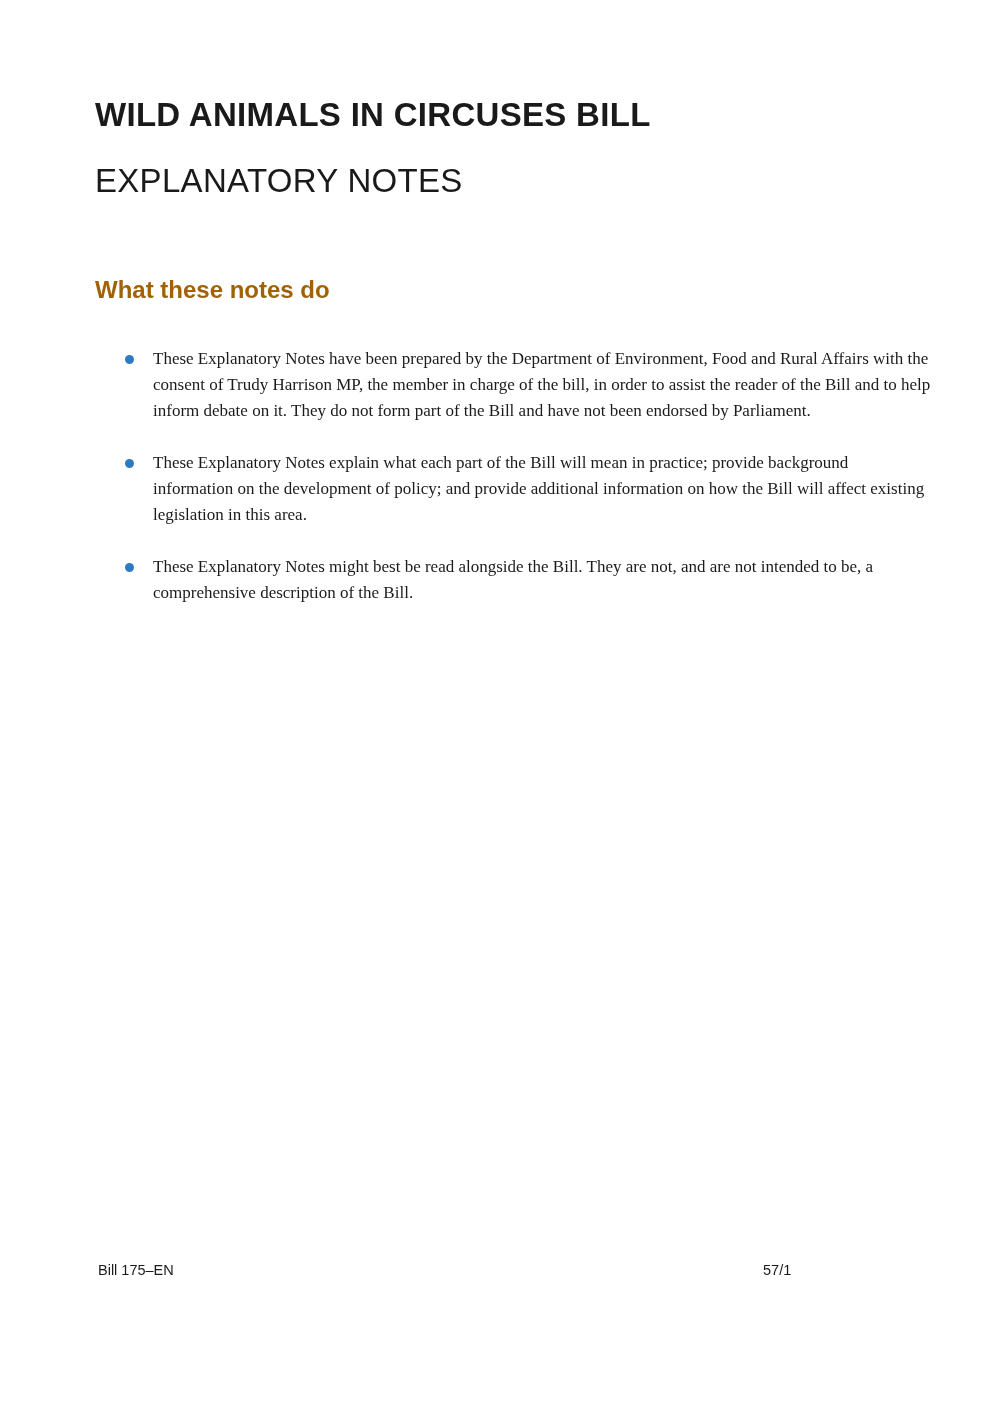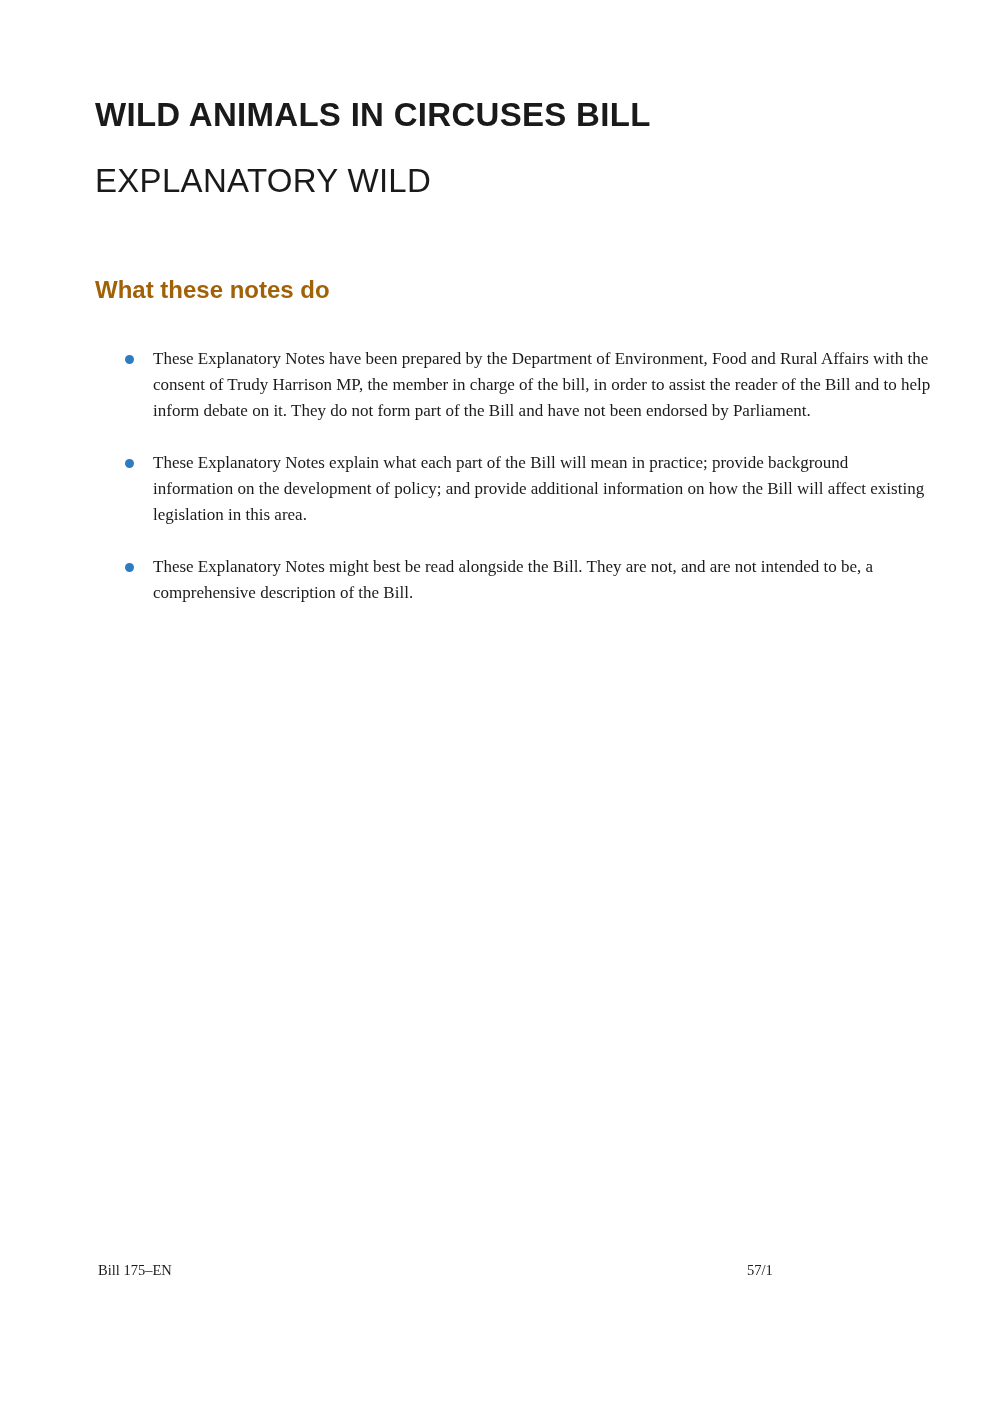--- a/index.html
+++ b/index.html
@@ -77,44 +77,44 @@
   }
   .bullet-text {
     flex: 1 1 auto;
   }
   .footer {
     position: absolute;
     top: 1262px;
     left: 0;
     width: 991px;
     height: 22px;
-    font-family: Liberation Serif, serif;
+    font-family: Liberation Sans, sans-serif;
     font-size: 14.5px;
     color: #1b1b1b;
   }
   .footer-left {
     position: absolute;
     left: 98px;
     top: 0;
   }
   .footer-right {
     position: absolute;
-    left: 747px;
+    left: 763px;
     top: 0;
   }
 </style>
 </head>
 <body>
 
 <div class="page">
   <div class="content">
 
     <h1 class="doc-title">WILD ANIMALS IN CIRCUSES BILL</h1>
 
-    <h2 class="doc-subtitle">EXPLANATORY WILD</h2>
+    <h2 class="doc-subtitle">EXPLANATORY NOTES</h2>
 
     <h3 class="section-heading">What these notes do</h3>
 
 
     <ul class="bullet-list">
       <li class="bullet-item">
         <span class="bullet-dot"></span>
         <span class="bullet-text">These Explanatory Notes have been prepared by the Department of Environment, Food and Rural Affairs with the consent of Trudy Harrison MP, the member in charge of the bill, in order to assist the reader of the Bill and to help inform debate on it. They do not form part of the Bill and have not been endorsed by Parliament.</span>
       </li>
       <li class="bullet-item">

